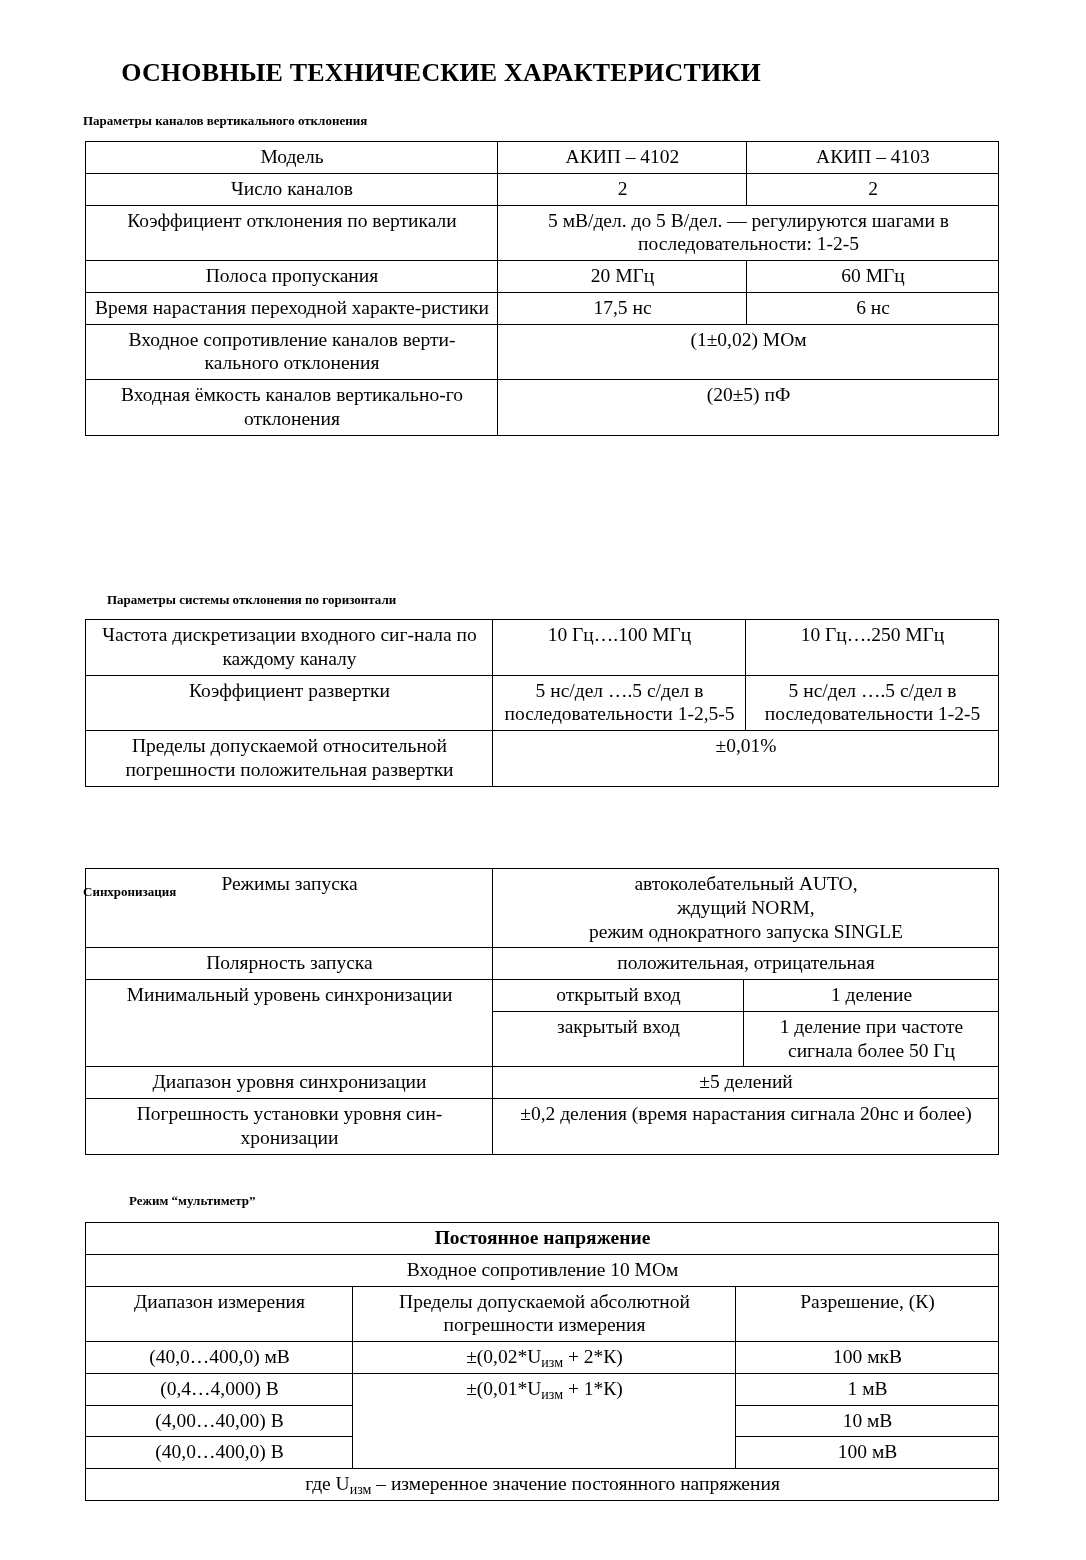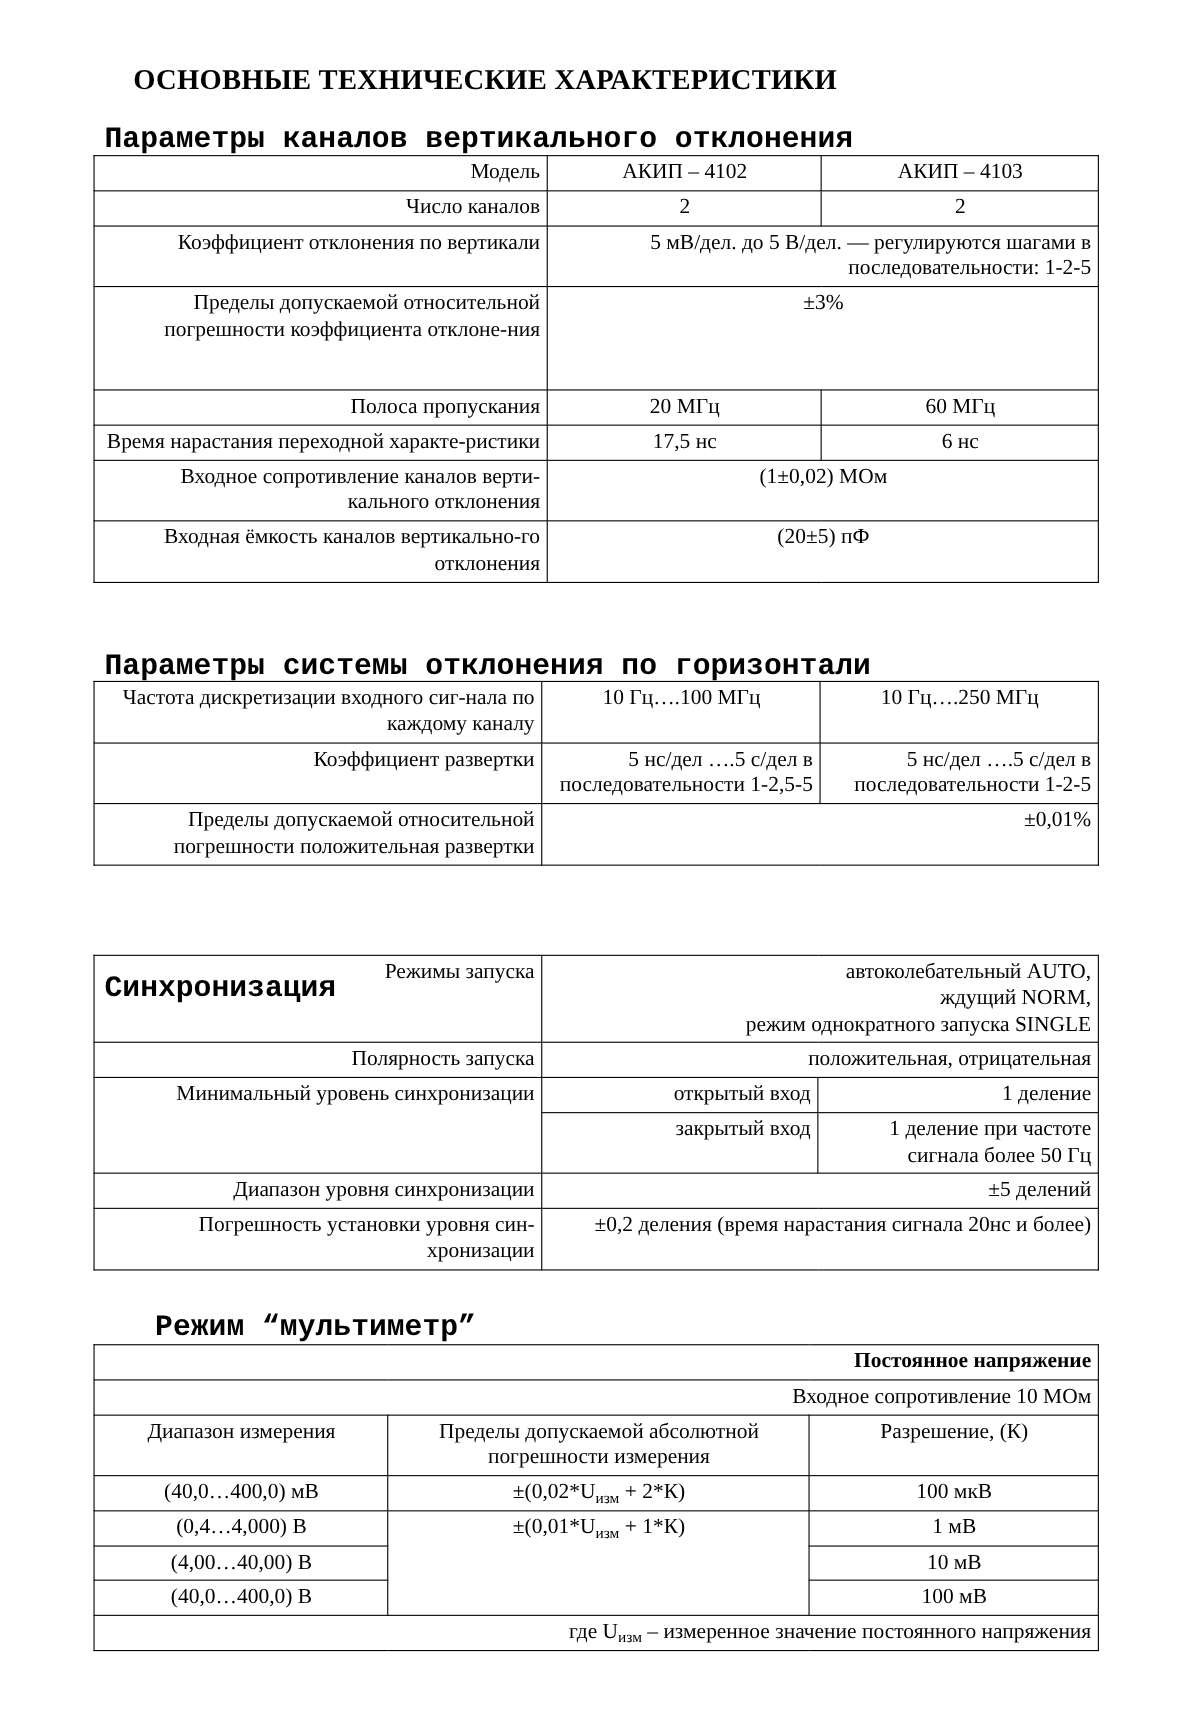--- a/index.html
+++ b/index.html
@@ -33,49 +33,49 @@
     text-align: center;
     font-size: 26px;
     font-weight: bold;
     letter-spacing: 0.2px;
     font-family: "Liberation Serif", "DejaVu Serif", serif;
   }
 
   
   .section-heading {
     position: absolute;
-    left: 95px;
-    font-size: 27px;
+    left: 83px;
+    font-size: 13px;
     font-weight: bold;
-    font-family: Liberation Mono, monospace;
+    font-family: Liberation Serif, serif;
     white-space: nowrap;
   }
   #h-vert   { top: 113px; }
-  #h-horiz  { top: 592px; }
+  #h-horiz  { top: 592px; margin-left: 24px; }
   #h-sync   { top: 841px; margin-top: 43px; }
   #h-multi  { top: 1193px; margin-left: 46px; }
 
   
   table.spec {
     position: absolute;
     left: 85px;
     width: 913px;
     border-collapse: collapse;
     table-layout: fixed;
     font-size: 19.5px;
     font-family: "Liberation Serif", "DejaVu Serif", serif;
   }
   table.spec td {
     border: 1.6px solid #000000;
     padding: 3px 6px 4px 7px;
     vertical-align: top;
     line-height: 1.22;
   }
   td.c  { text-align: center; }
-  td.l  { text-align: right; }
+  td.l  { text-align: center; }
   td.vm { vertical-align: middle; }
   td.bold { font-weight: bold; }
 
   #table-vertical   { top: 141px; }
   #table-horizontal { top: 619px; padding-left: 38px; }
   #table-sync       { top: 868px; }
   #table-multimeter { top: 1222px; }
 
   
 
@@ -108,24 +108,20 @@
         <td class="c">АКИП – 4103</td>
       </tr>
       <tr>
         <td class="l">Число каналов</td>
         <td class="c">2</td>
         <td class="c">2</td>
       </tr>
       <tr>
         <td class="l">Коэффициент отклонения по вертикали</td>
         <td class="l" colspan="2">5 мВ/дел. до 5 В/дел. — регулируются шагами в последовательности: 1-2-5</td>
-      </tr>
-      <tr>
-        <td class="l" style="height:86px">Пределы  допускаемой относительной погрешности коэффициента отклоне-ния</td>
-        <td class="c vm" colspan="2">±3%</td>
       </tr>
       <tr>
         <td class="l">Полоса пропускания</td>
         <td class="c">20 МГц</td>
         <td class="c">60 МГц</td>
       </tr>
       <tr>
         <td class="l">Время нарастания переходной характе-ристики</td>
         <td class="c">17,5 нс</td>
         <td class="c">6 нс</td>

